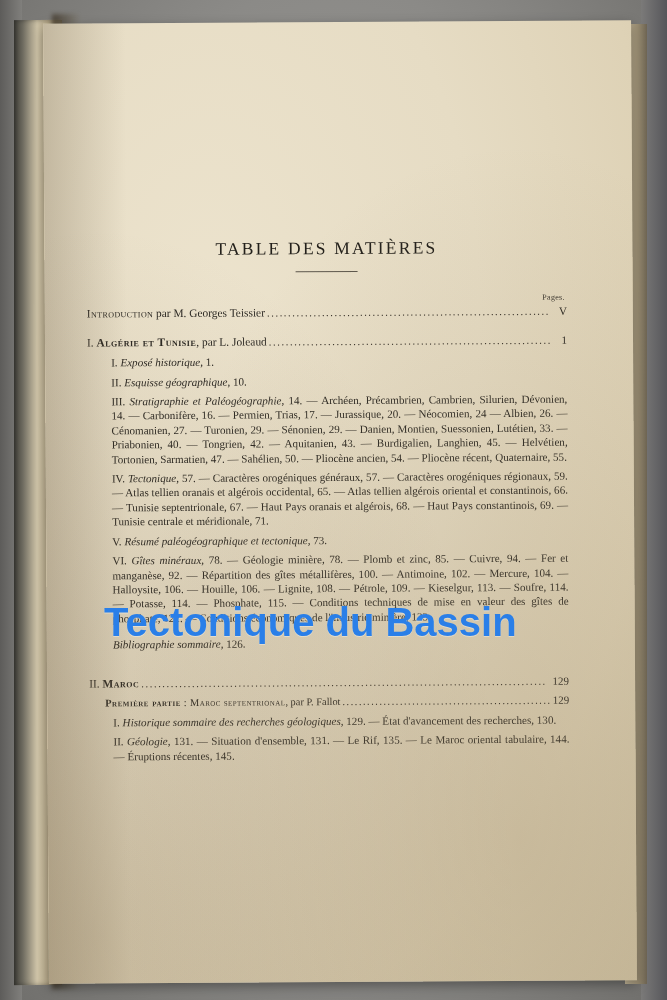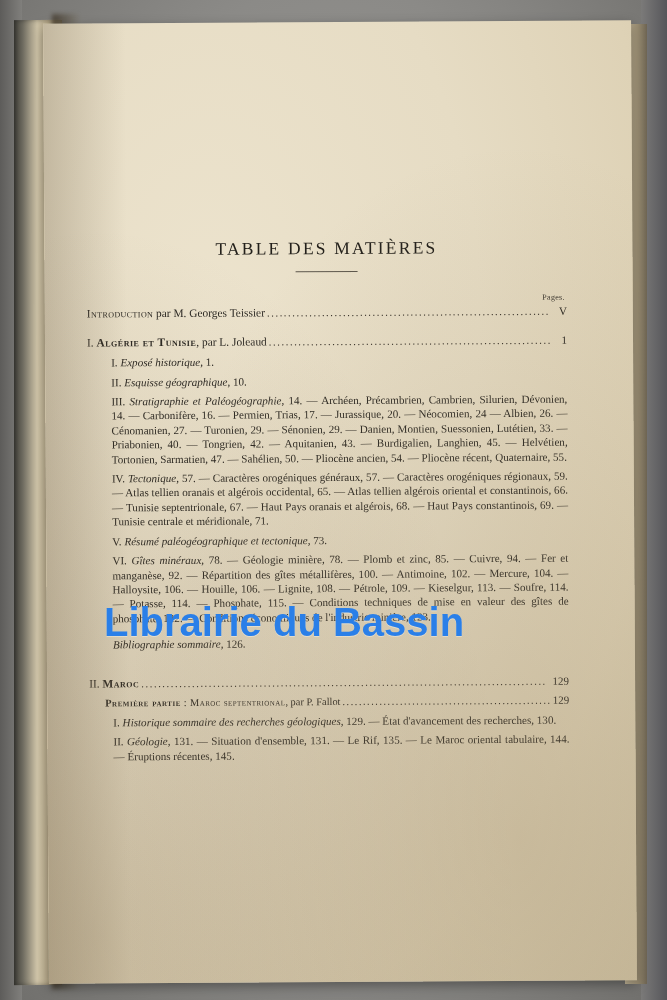--- a/index.html
+++ b/index.html
@@ -258,14 +258,14 @@
           <div class="entry-1">
             <span class="num">II.</span>
             <span class="it">Géologie</span><span>, 131. — Situation d'ensemble, 131. — Le Rif, 135. — Le Maroc oriental tabulaire, 144. — Éruptions récentes, 145.</span>
           </div>
         </div>
 
       </div>
     </div>
   </div>
 
-  <div id="watermark">Librairie du Bassin</div>
+  <div id="watermark">Tectonique du Bassin</div>
 </div>
 
 </body></html>

